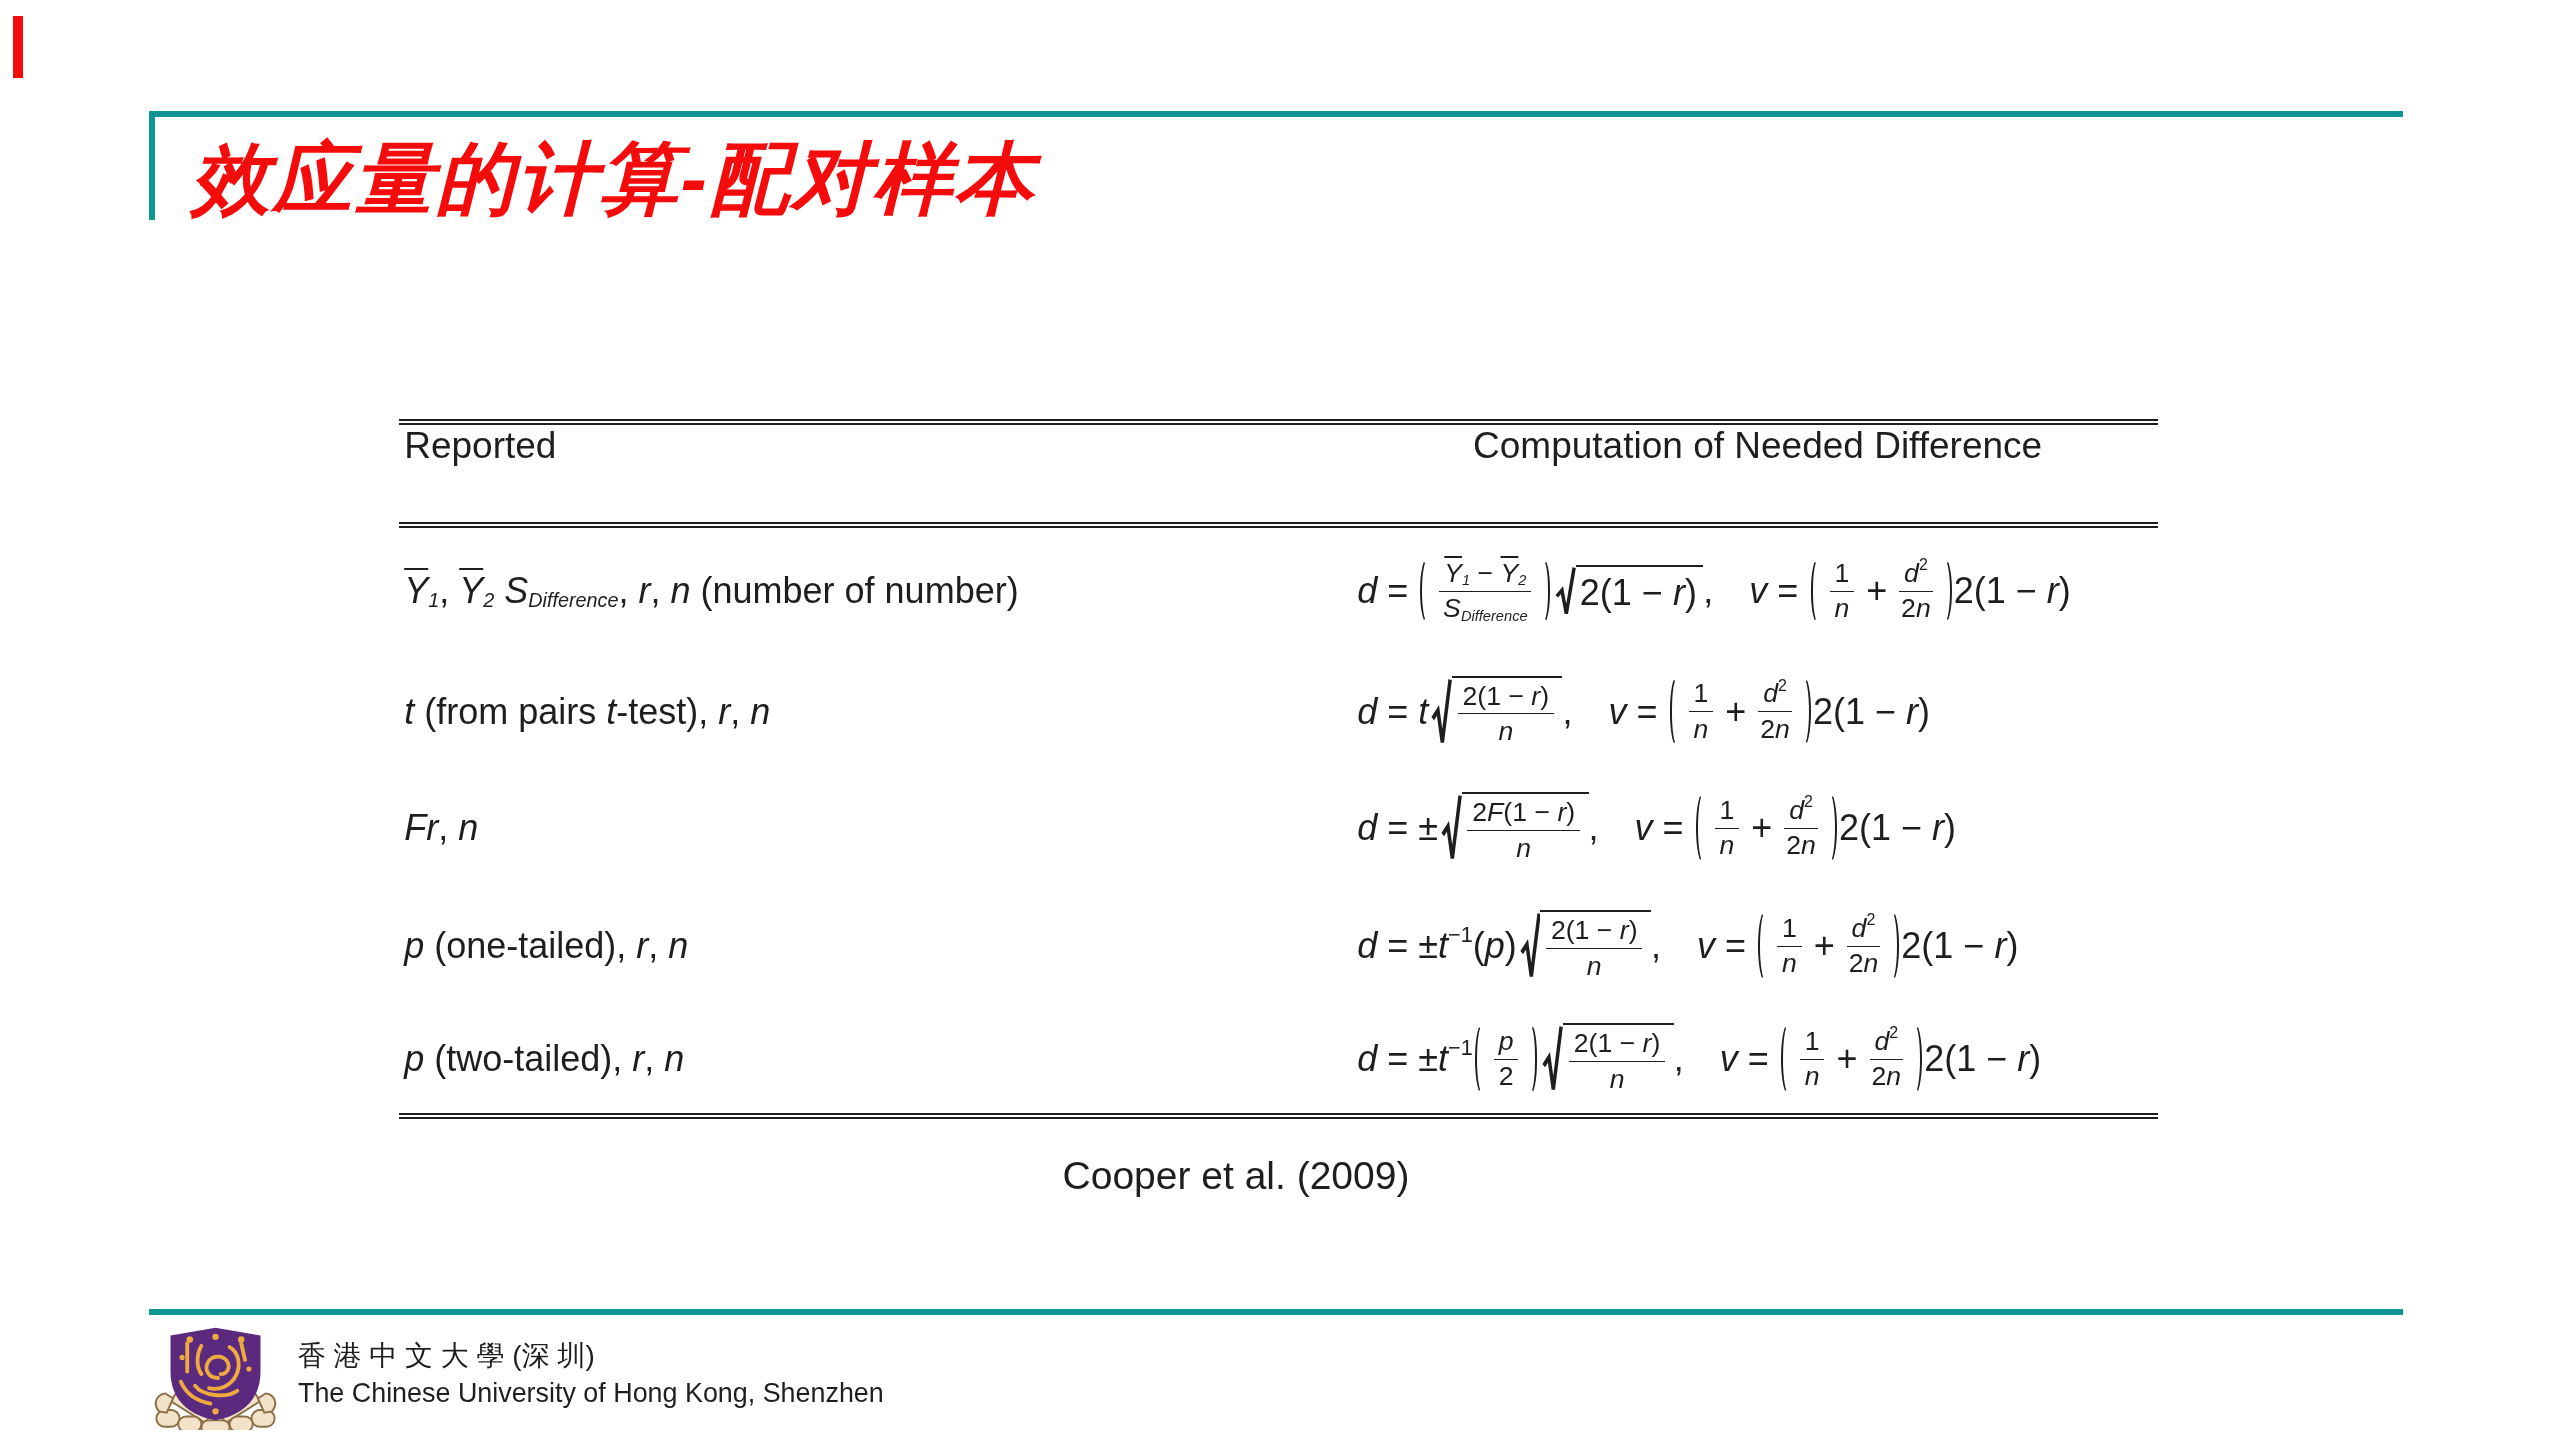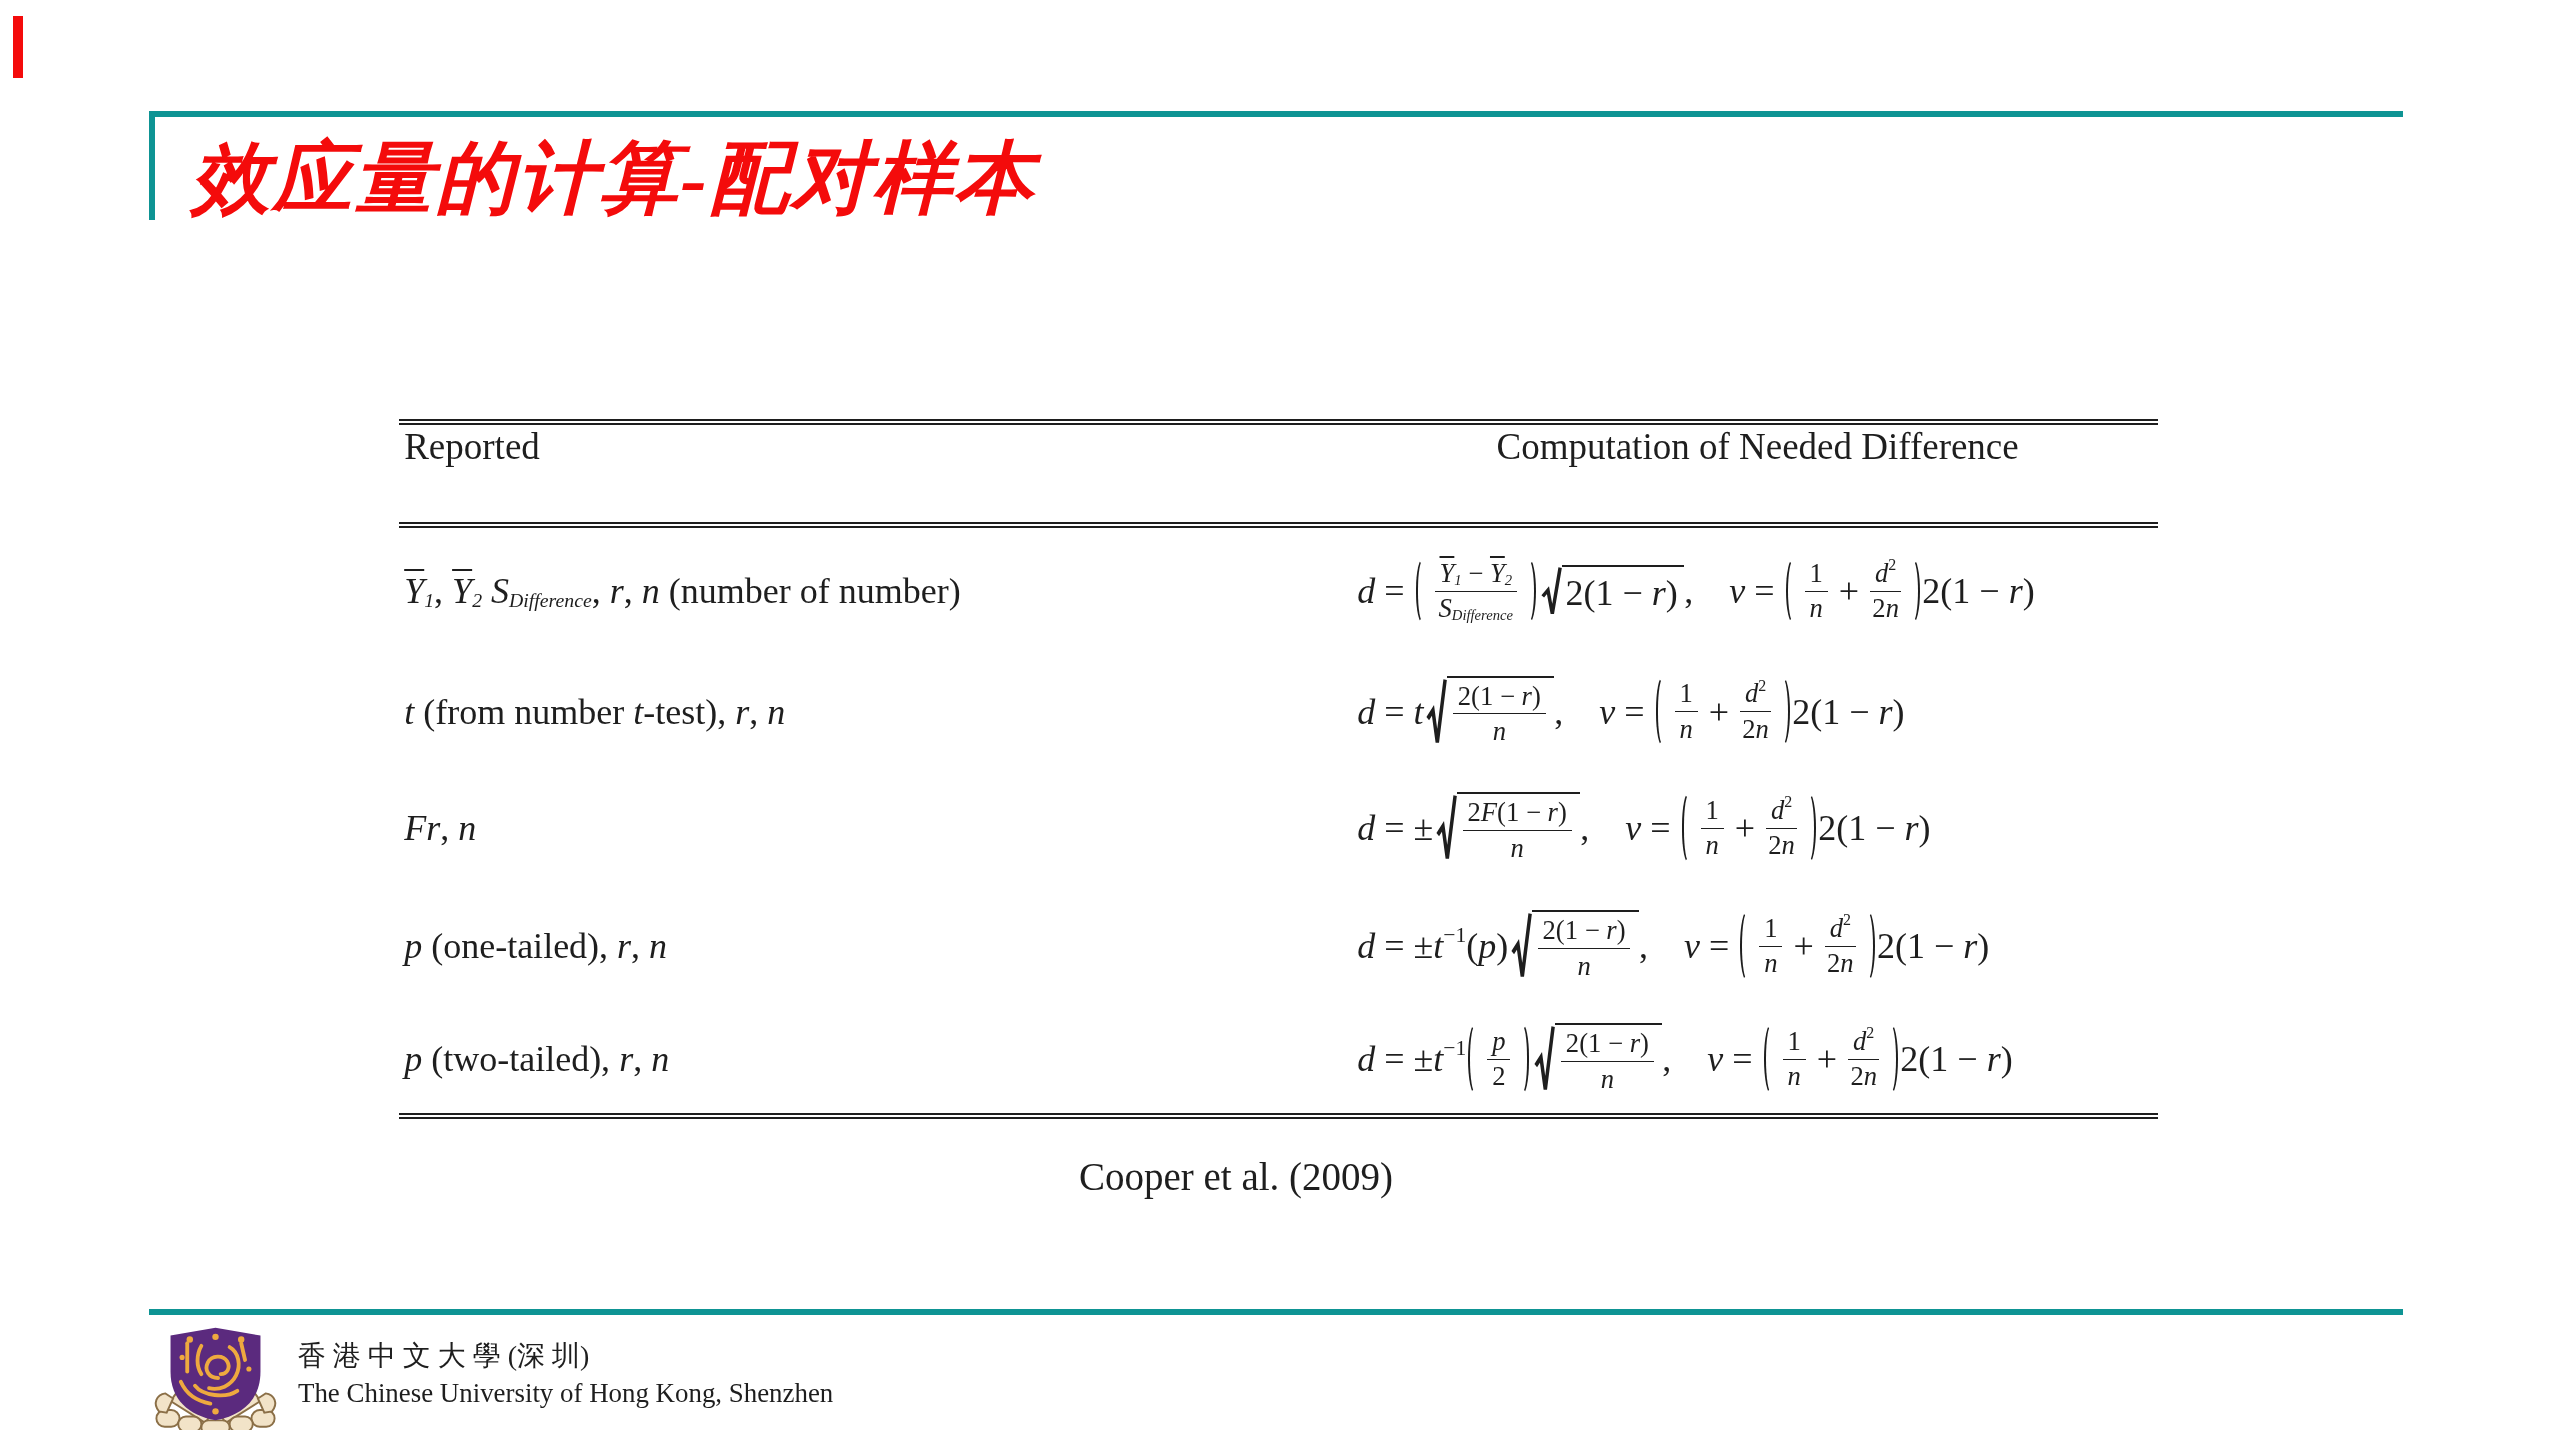--- a/index.html
+++ b/index.html
@@ -1,17 +1,17 @@
 <!DOCTYPE html>
 <html style="--teal: #0e9494; --red: #f40b0b; --ink: #1e1e1e; --logo_purple: #5b2a7e; --logo_gold: #eea93f; --logo_beige: #f2e3c8; --logo_outline: #8b6f47;font-size:10.3px"><head>
 <meta charset="utf-8">
 <style>
   html,body{margin:0;padding:0;background:#ffffff;}
   .slide{position:relative;width:2492px;height:1449px;background:#ffffff;overflow:hidden;
-         font-family:Liberation Serif, serif;color:var(--ink,#1e1e1e);}
+         font-family:Liberation Sans, sans-serif;color:var(--ink,#1e1e1e);}
 
   
   .corner-mark{position:absolute;left:13px;top:15.5px;width:9.7px;height:62px;background:var(--red,#f40b0b);}
   .rule-top{position:absolute;left:149px;top:111px;width:2254px;height:5.8px;background:var(--teal,#0e9494);}
   .rule-left{position:absolute;left:149px;top:111px;width:5.8px;height:109px;background:var(--teal,#0e9494);}
   .rule-bottom{position:absolute;left:149px;top:1309px;width:2254px;height:5.8px;background:var(--teal,#0e9494);}
 
   .title{position:absolute;left:191px;top:132px;margin:0;font-size:79px;line-height:1.2;
          font-weight:bold;font-style:italic;color:var(--red,#f40b0b);letter-spacing:2.6px;white-space:nowrap;}
 
@@ -153,21 +153,21 @@
               </span>
             </span>
             <span class="m-r">2(1 − </span>
             <span class="m-v">r</span>
             <span class="m-r">)</span>
           </div>
         </div>
         <div class="trow">
           <div class="lbl">
             <span class="m-v">t</span>
-            <span class="m-r"> (from number </span>
+            <span class="m-r"> (from pairs </span>
             <span class="m-v">t</span>
             <span class="m-r">-test), </span>
             <span class="m-v">r</span>
             <span class="m-r">, </span>
             <span class="m-v">n</span>
           </div>
           <div class="fml">
             <span class="m-v">d</span>
             <span class="m-r"> = </span>
             <span class="m-v">t</span>

